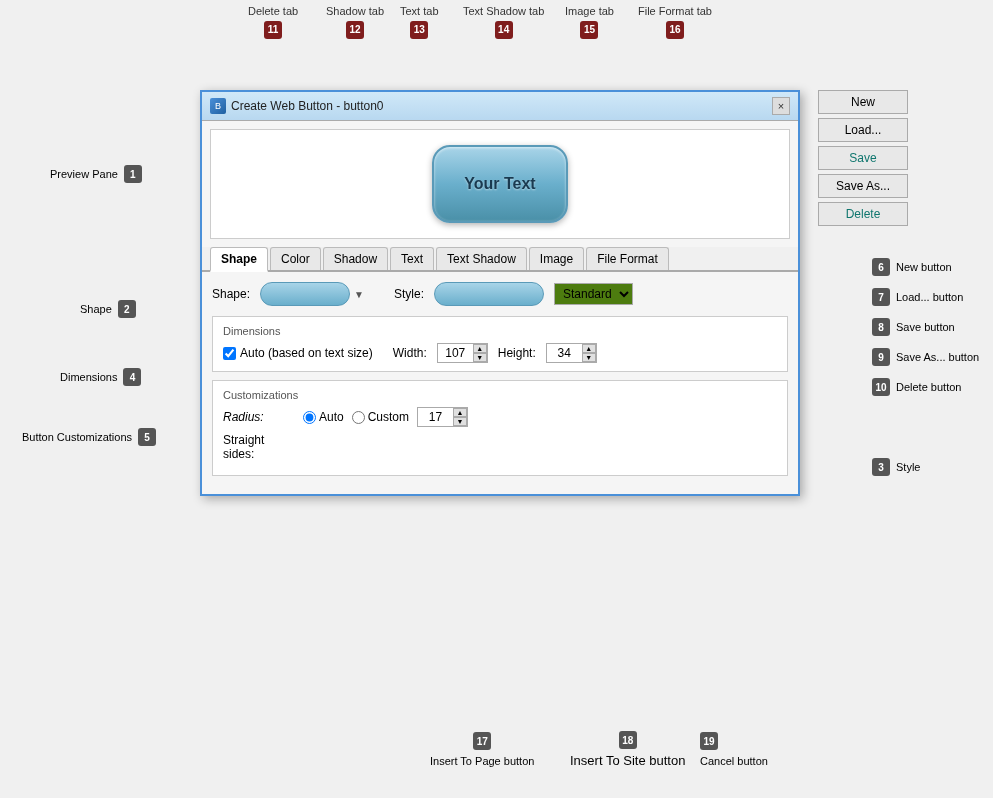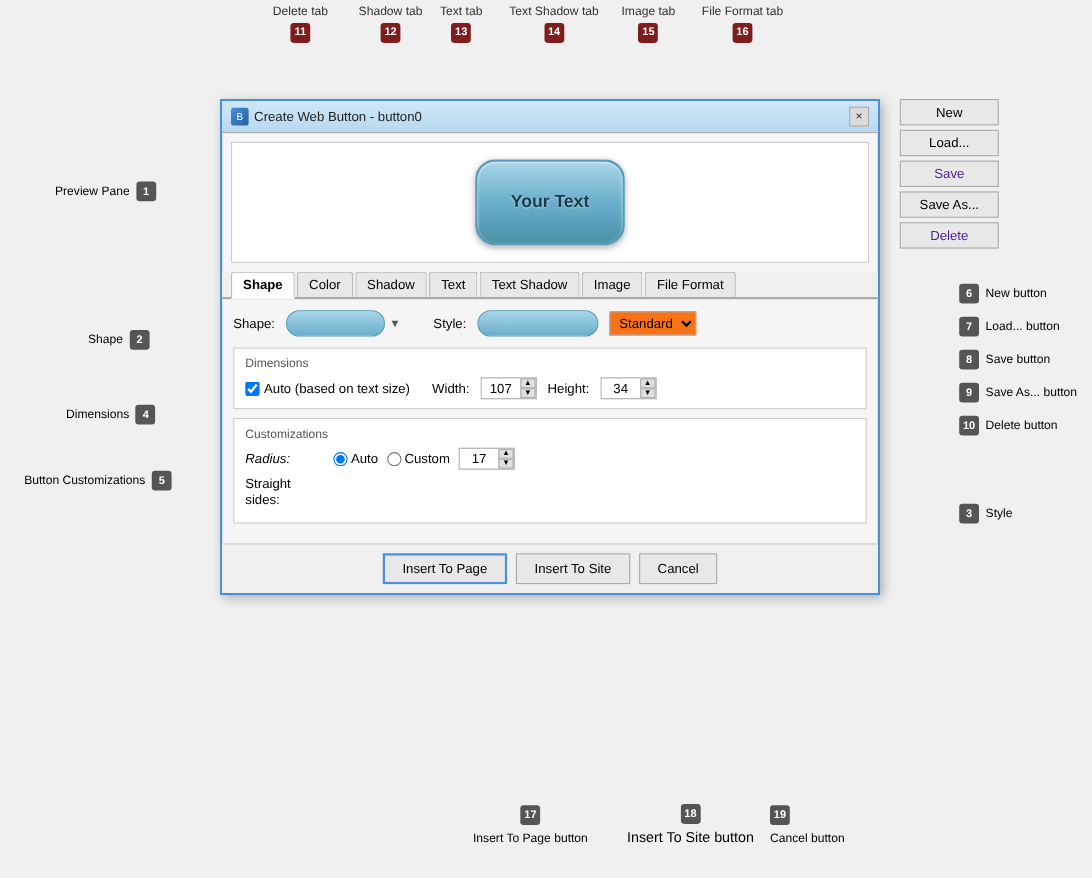--- a/index.html
+++ b/index.html
@@ -191,21 +191,21 @@
     .style-preview-btn {
       background: linear-gradient(to bottom, #a8d4e8, #6aafcc);
       border: 1px solid #5a9ab8;
       border-radius: 12px;
       width: 110px;
       height: 24px;
       cursor: pointer;
     }
     .style-select {
       border: 1px solid #aaa;
-      background: #f97316;
+      background: #4d7c0f;
       padding: 2px 4px;
       font-size: 12px;
       cursor: pointer;
     }
 
     
     .section-box {
       border: 1px solid #ccc;
       background: white;
       padding: 8px 10px;
@@ -293,21 +293,21 @@
     .side-btn {
       width: 90px;
       padding: 4px 8px;
       background: #e8e8e8;
       border: 1px solid #aaa;
       cursor: pointer;
       font-size: 12px;
       text-align: center;
     }
     .side-btn.disabled {
-      color: #4c1d95;
+      color: #0f766e;
       cursor: default;
       text-align: center;
     }
 
     
     .dialog-footer {
       padding: 8px;
       border-top: 1px solid #ccc;
       display: flex;
       justify-content: center;
@@ -467,25 +467,20 @@
           </div>
         </div>
       </div>
       <div class="custom-row">
         <span style="width:70px;">Straight sides:</span>
       </div>
     </div>
 
   </div>
 
-  <div class="dialog-footer">
-    <button class="footer-btn primary">Insert To Page</button>
-    <button class="footer-btn">Insert To Site</button>
-    <button class="footer-btn">Cancel</button>
-  </div>
 </div>
 
 <div class="side-panel">
   <button class="side-btn">New</button>
   <button class="side-btn">Load...</button>
   <button class="side-btn disabled">Save</button>
   <button class="side-btn">Save As...</button>
   <button class="side-btn disabled">Delete</button>
 </div>
 

